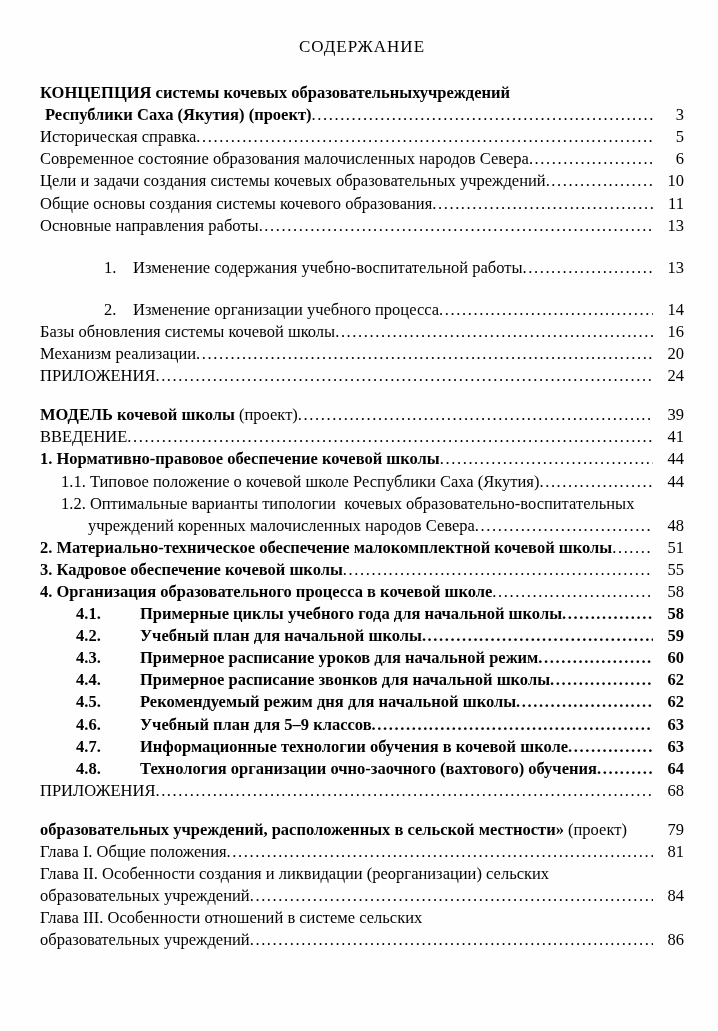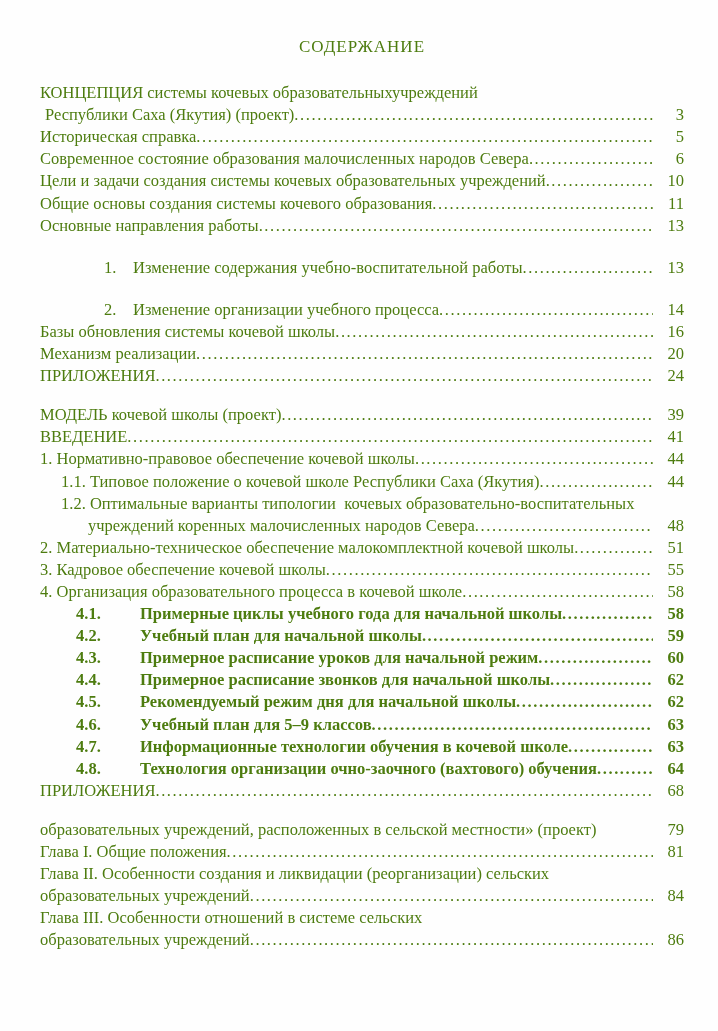--- a/index.html
+++ b/index.html
@@ -6,21 +6,21 @@
     margin: 0;
     padding: 0;
     background: #e8e8e8;
   }
   .doc-page {
     position: relative;
     width: 718px;
     height: 1031px;
     margin: 0 auto;
     background: #fefefe;
-    color: #4d7c0f;
+    color: #000000;
     font-family: "Liberation Serif", "DejaVu Serif", serif;
     font-size: 16.5px;
     line-height: 22.1px;
     box-sizing: border-box;
     padding: 36px 34px 0 40px;
     overflow: hidden;
   }
   .doc-title {
     text-align: center;
     font-size: 17px;
@@ -28,21 +28,21 @@
     margin-bottom: 24px;
   }
   .toc-section { margin-top: 0; }
   .toc-section + .toc-section { margin-top: 17px; }
   .row {
     display: flex;
     align-items: baseline;
     min-height: 22.1px;
   }
   .label { flex: 0 1 auto; white-space: nowrap; }
-  .label .b { font-weight: normal; }
+  .label .b { font-weight: bold; }
   .num { display: inline-block; }
   .num-wide { width: 64px; }
   .num-narrow { width: 29px; }
   .ind0 { padding-left: 0; }
   .ind1 { padding-left: 5px; }
   .ind2 { padding-left: 21px; }
   .ind3 { padding-left: 36px; font-weight: bold; }
   .ind4 { padding-left: 48px; align-items: flex-end; }
   .ind5 { padding-left: 64px; margin-top: 20px; }
   .dots {

